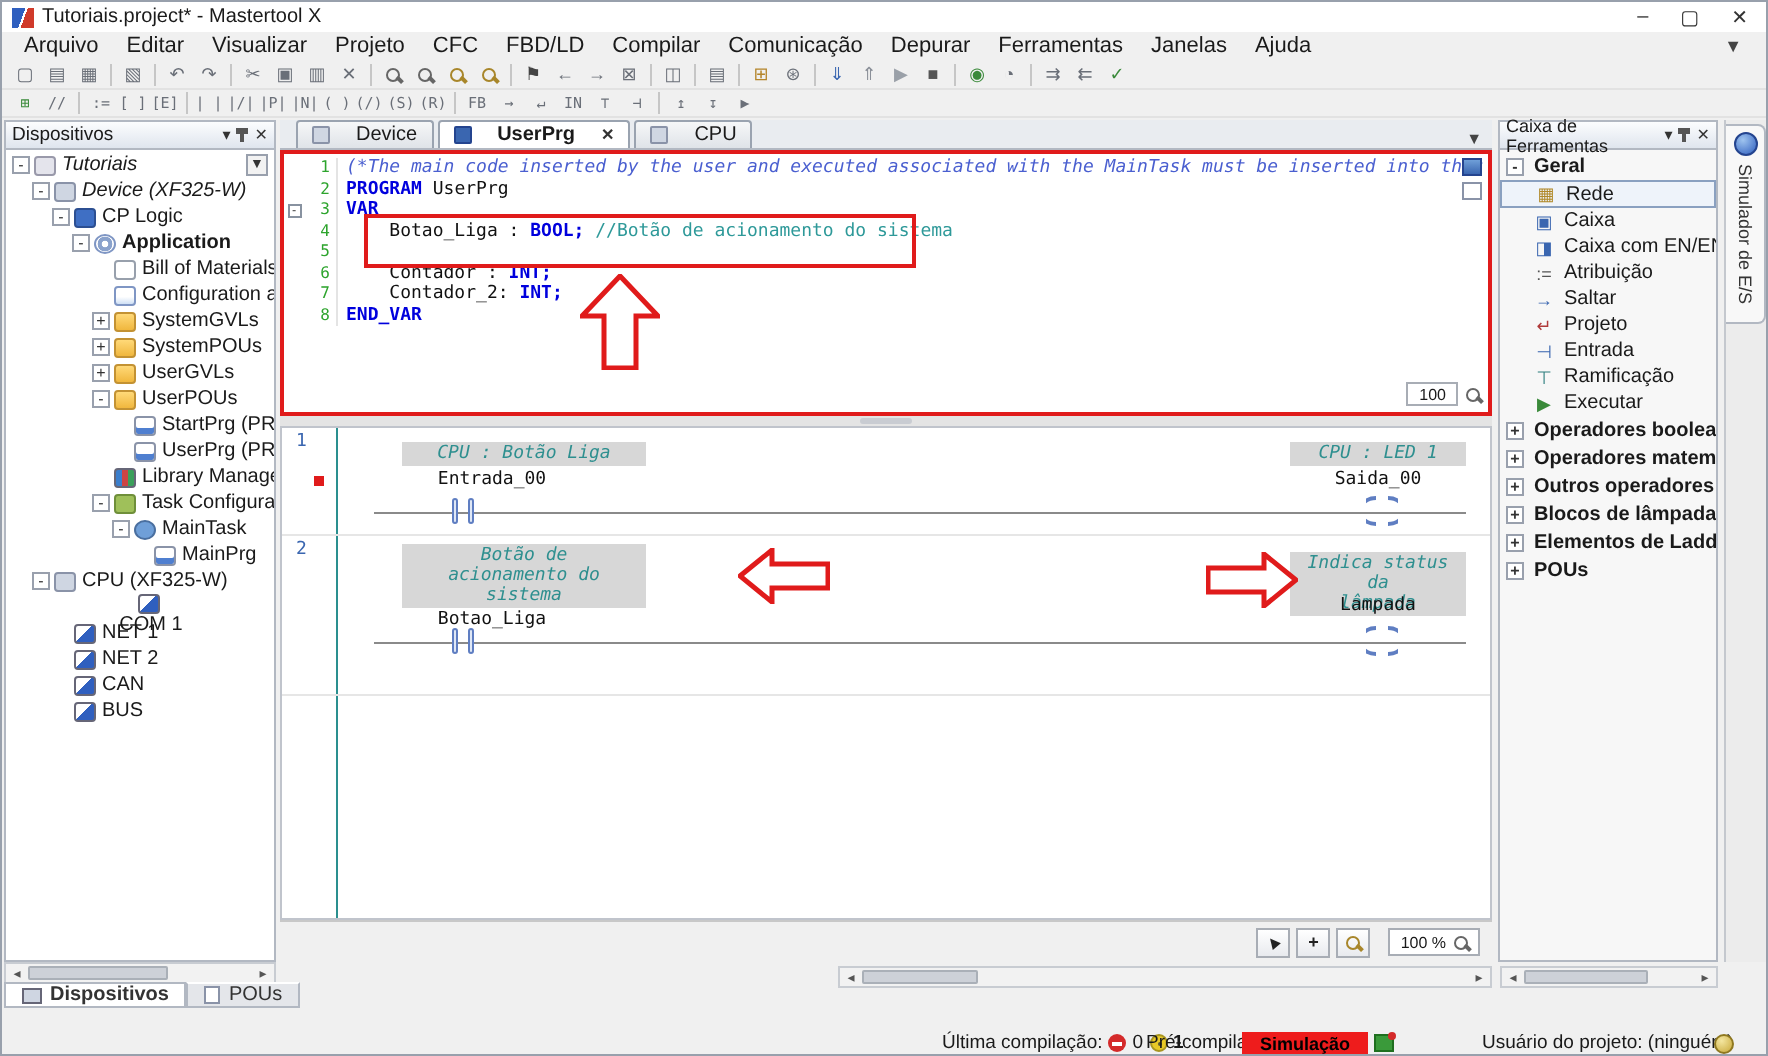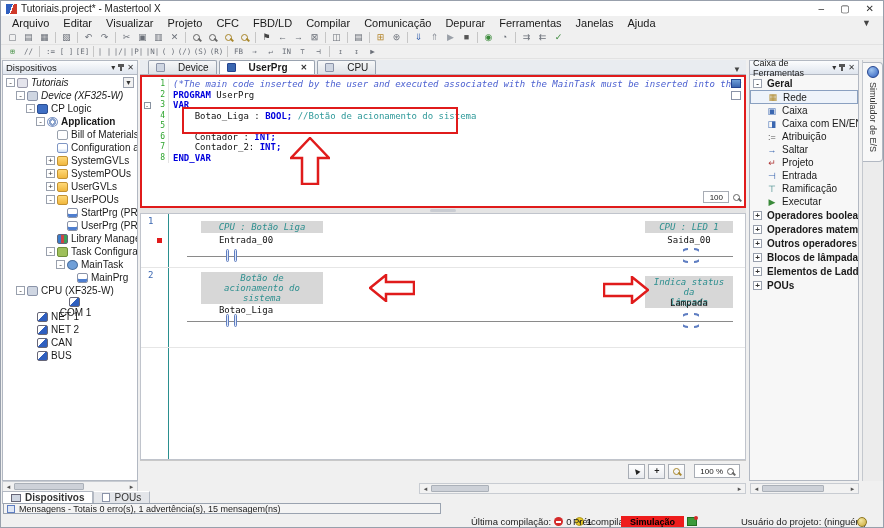--- a/index.html
+++ b/index.html
@@ -620,24 +620,20 @@
     <span class="bl-tab active">
       <span class="bli-dev"></span>
       <span>Dispositivos</span>
     </span>
     <span class="bl-tab">
       <span class="bli-pou"></span>
       <span>POUs</span>
     </span>
   </div>
 
-  <div class="messages">
-    <span class="msg-ico"></span>
-    <span>Mensagens - Totais 0 erro(s), 1 advertência(s), 15 mensagem(ns)</span>
-  </div>
 
   <div class="statusbar">
     <span class="sb" style="left:470px;">
       <span>Última compilação:</span>
       <span class="chip-err"></span>
       <span>0</span>
       <span class="chip-warn"></span>
       <span class="bold">1</span>
     </span>
     <span class="sb" style="left:572px;">

